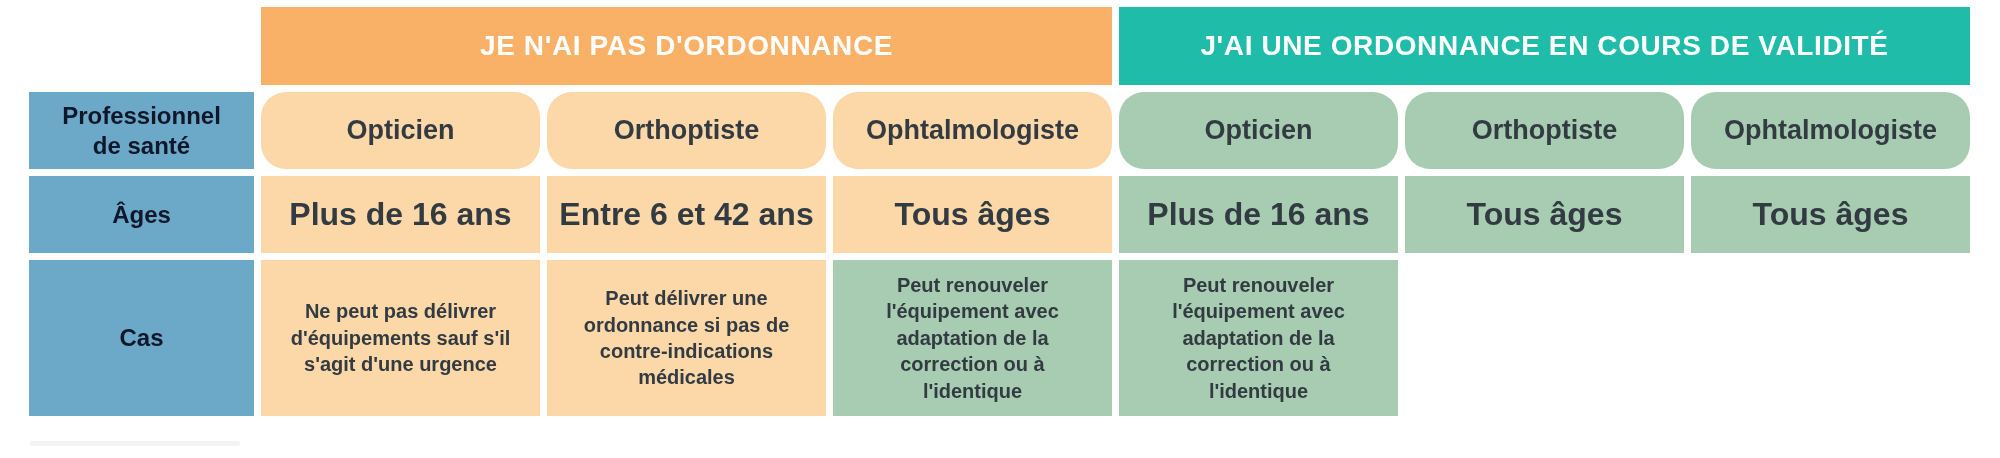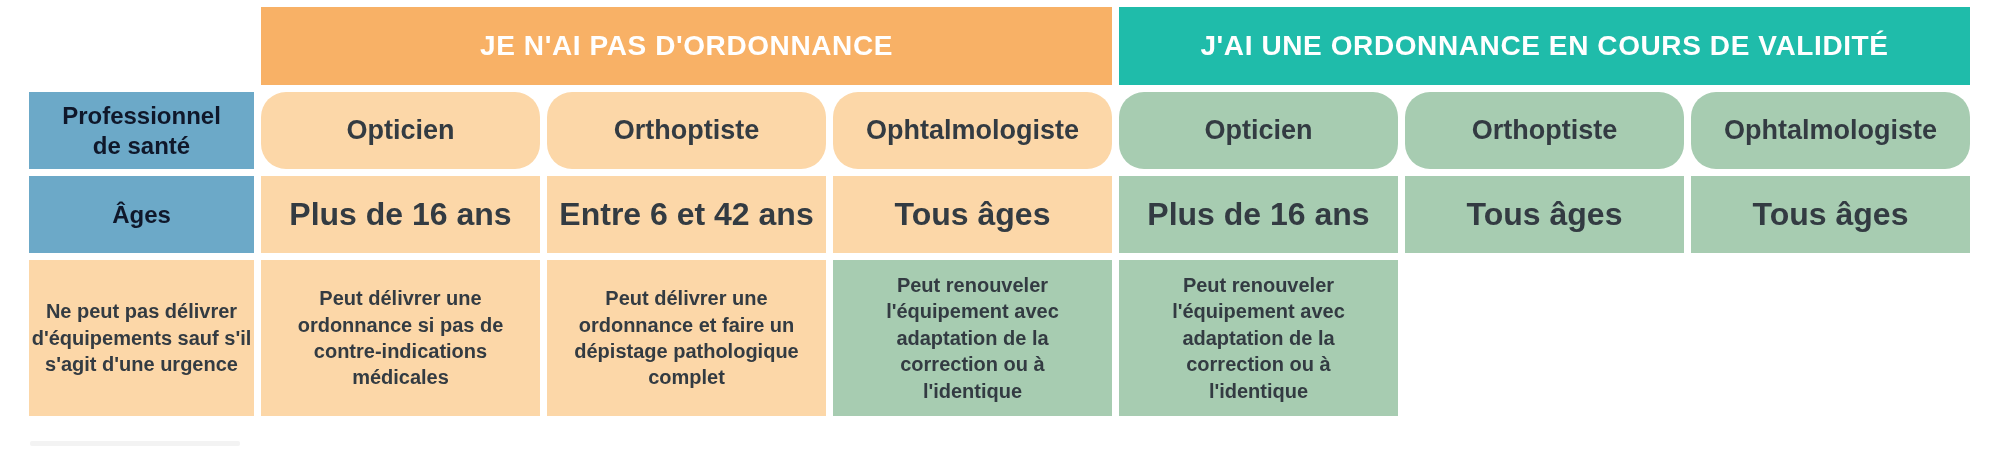--- a/index.html
+++ b/index.html
@@ -100,28 +100,26 @@
     <div class="cell profession-cell green-light">Ophtalmologiste</div>
 
     <div class="cell row-label">Âges</div>
     <div class="cell age-cell orange-light">Plus de 16 ans</div>
     <div class="cell age-cell orange-light">Entre 6 et 42 ans</div>
     <div class="cell age-cell orange-light">Tous âges</div>
     <div class="cell age-cell green-light">Plus de 16 ans</div>
     <div class="cell age-cell green-light">Tous âges</div>
     <div class="cell age-cell green-light">Tous âges</div>
 
+    <div class="cell row-label">Cas</div>
     <div class="cell cas-cell cas-wide orange-light">
       <span>Ne peut pas délivrer d'équipements sauf s'il s'agit d'une urgence</span>
     </div>
     <div class="cell cas-cell cas-wide orange-light">
       <span>Peut délivrer une ordonnance si pas de contre-indications médicales</span>
-    </div>
-    <div class="cell cas-cell cas-wide orange-light">
-      <span>Peut délivrer une ordonnance et faire un dépistage pathologique complet</span>
     </div>
     <div class="cell cas-cell cas-narrow green-light">
       <span>Peut renouveler l'équipement avec adaptation de la correction ou à l'identique</span>
     </div>
     <div class="cell cas-cell cas-narrow green-light">
       <span>Peut renouveler l'équipement avec adaptation de la correction ou à l'identique</span>
     </div>
 
   </div>
 

